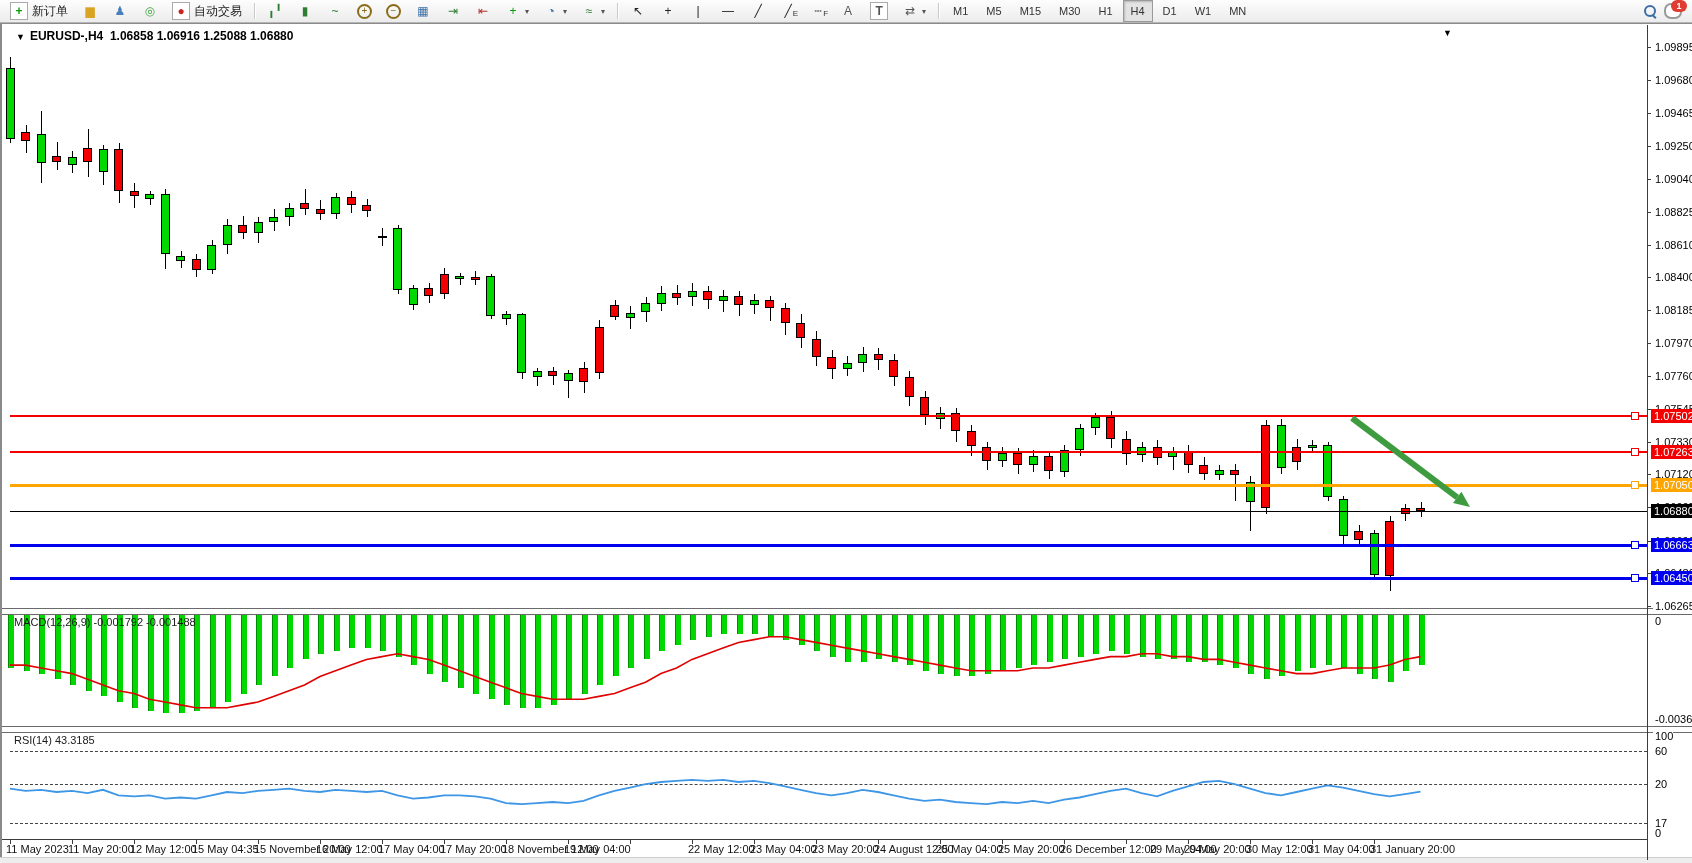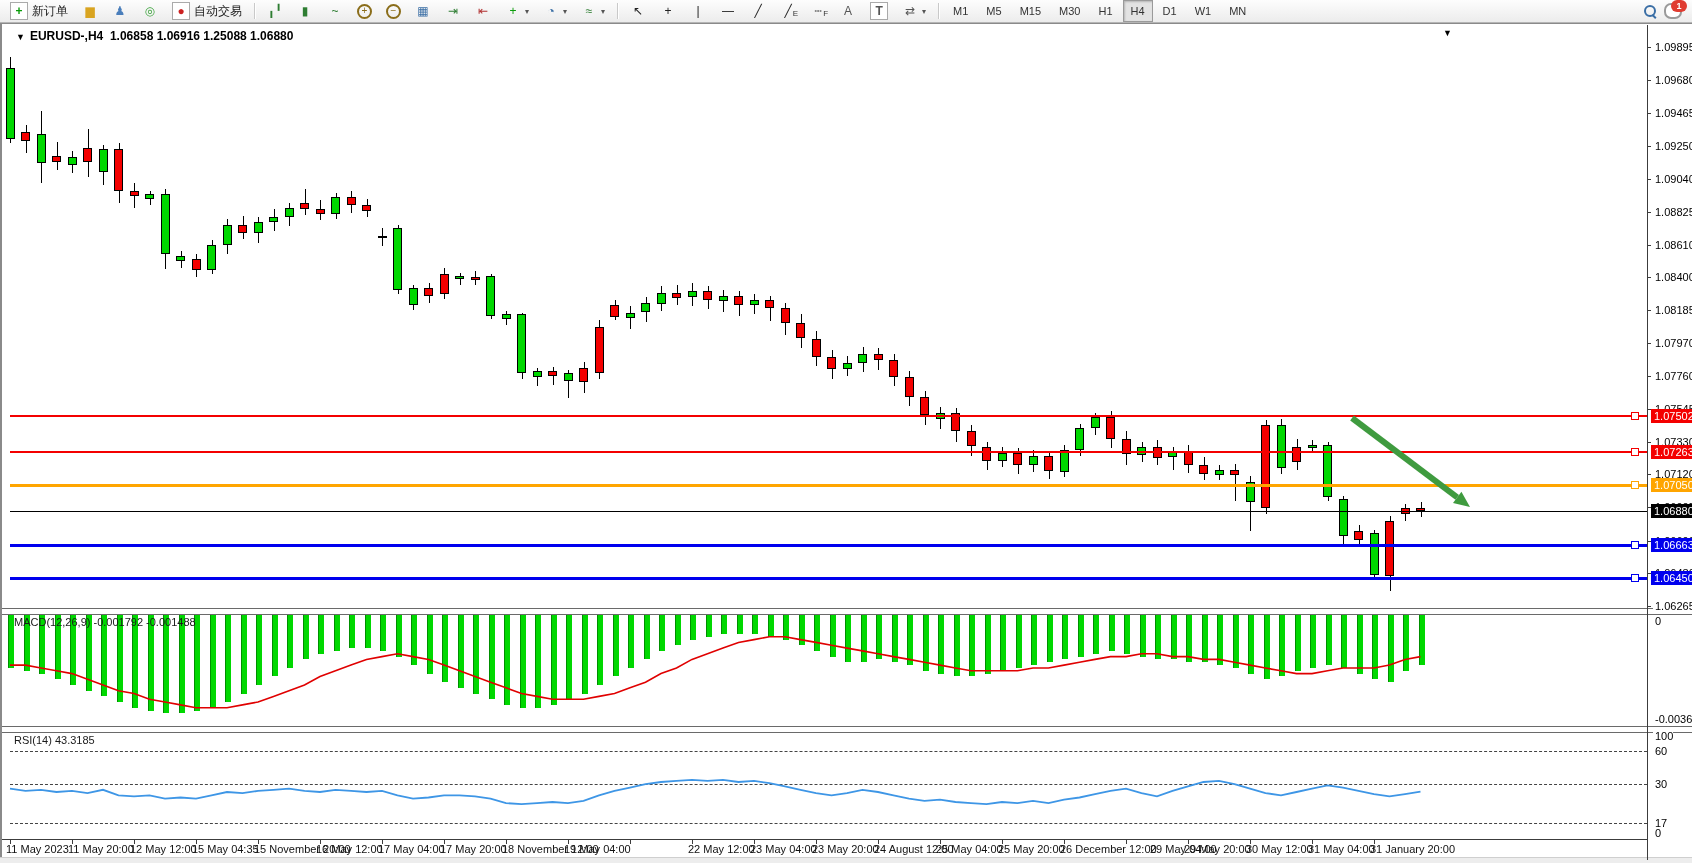--- a/index.html
+++ b/index.html
@@ -505,21 +505,21 @@
           <path d="M8.0 641.1 L23.5 641.1 L39.0 644.0 L54.5 646.8 L70.0 649.6 L85.5 655.3 L101.0 661.0 L116.5 666.7 L132.0 669.5 L147.5 675.2 L163.0 678.0 L178.5 680.9 L194.0 683.7 L209.5 683.7 L225.0 683.7 L240.5 680.9 L256.0 678.0 L271.5 672.4 L287.0 666.7 L302.5 661.0 L318.0 652.5 L333.5 646.8 L349.0 641.1 L364.5 635.4 L380.0 632.6 L395.5 629.8 L411.0 632.6 L426.5 635.4 L442.0 641.1 L457.5 646.8 L473.0 652.5 L488.5 658.2 L504.0 663.8 L519.5 669.5 L535.0 672.4 L550.5 675.2 L566.0 675.2 L581.5 675.2 L597.0 672.4 L612.5 669.5 L628.0 663.8 L643.5 658.2 L659.0 649.6 L674.5 644.0 L690.0 635.4 L705.5 629.8 L721.0 624.1 L736.5 618.4 L752.0 615.6 L767.5 612.7 L783.0 612.7 L798.5 615.6 L814.0 618.4 L829.5 621.2 L845.0 624.1 L860.5 626.9 L876.0 629.8 L891.5 632.6 L907.0 635.4 L922.5 638.3 L938.0 641.1 L953.5 644.0 L969.0 646.8 L984.5 646.8 L1000.0 646.8 L1015.5 646.8 L1031.0 644.0 L1046.5 644.0 L1062.0 641.1 L1077.5 638.3 L1093.0 635.4 L1108.5 632.6 L1124.0 632.6 L1139.5 629.8 L1155.0 629.8 L1170.5 632.6 L1186.0 632.6 L1201.5 635.4 L1217.0 635.4 L1232.5 638.3 L1248.0 641.1 L1263.5 644.0 L1279.0 646.8 L1294.5 649.6 L1310.0 649.6 L1325.5 646.8 L1341.0 644.0 L1356.5 644.0 L1372.0 644.0 L1387.5 641.1 L1403.0 635.4 L1418.5 632.6" fill="none" stroke="#e00000" stroke-width="1.6"></path>
         </svg>
         <div class="plabel" style="left: 1651px; top: 591px;">0</div>
         <div class="plabel" style="left: 1651px; top: 689px;">-0.003666</div>
         <div class="ind-label" style="top: 710px;">RSI(14) 43.3185</div>
         <div class="dash-line" style="left: 8px; width: 1637px; top: 727px;"></div>
         <div class="dash-line" style="left: 8px; width: 1637px; top: 760px;"></div>
         <div class="dash-line" style="left: 8px; width: 1637px; top: 799px;"></div>
         <div class="plabel" style="left: 1651px; top: 706px;">100</div>
         <div class="plabel" style="left: 1651px; top: 721px;">60</div>
-        <div class="plabel" style="left: 1651px; top: 754px;">30</div>
+        <div class="plabel" style="left: 1651px; top: 754px;">20</div>
         <div class="plabel" style="left: 1651px; top: 793px;">17</div>
         <div class="plabel" style="left: 1651px; top: 803px;">0</div>
         <svg width="1692" height="836">
           <path d="M8.0 764.7 L23.5 766.9 L39.0 765.8 L54.5 768.0 L70.0 766.9 L85.5 769.1 L101.0 765.8 L116.5 771.3 L132.0 772.4 L147.5 771.3 L163.0 774.6 L178.5 773.5 L194.0 774.6 L209.5 771.3 L225.0 768.0 L240.5 769.1 L256.0 766.9 L271.5 765.8 L287.0 764.7 L302.5 766.9 L318.0 768.0 L333.5 765.8 L349.0 766.9 L364.5 768.0 L380.0 766.9 L395.5 771.3 L411.0 774.6 L426.5 773.5 L442.0 771.3 L457.5 771.3 L473.0 772.4 L488.5 774.6 L504.0 779.1 L519.5 780.2 L535.0 779.1 L550.5 778.0 L566.0 779.1 L581.5 776.8 L597.0 771.3 L612.5 766.9 L628.0 763.6 L643.5 760.2 L659.0 758.0 L674.5 756.9 L690.0 755.8 L705.5 756.9 L721.0 755.8 L736.5 758.0 L752.0 756.9 L767.5 759.1 L783.0 762.4 L798.5 765.8 L814.0 769.1 L829.5 771.3 L845.0 769.1 L860.5 765.8 L876.0 768.0 L891.5 771.3 L907.0 774.6 L922.5 776.8 L938.0 775.7 L953.5 778.0 L969.0 779.1 L984.5 780.2 L1000.0 778.0 L1015.5 779.1 L1031.0 776.8 L1046.5 779.1 L1062.0 775.7 L1077.5 773.5 L1093.0 770.2 L1108.5 766.9 L1124.0 764.7 L1139.5 769.1 L1155.0 772.4 L1170.5 766.9 L1186.0 762.4 L1201.5 758.0 L1217.0 756.9 L1232.5 760.2 L1248.0 764.7 L1263.5 769.1 L1279.0 771.3 L1294.5 768.0 L1310.0 764.7 L1325.5 761.3 L1341.0 763.6 L1356.5 766.9 L1372.0 770.2 L1387.5 772.4 L1403.0 770.2 L1418.5 767.7" fill="none" stroke="#3e96e6" stroke-width="1.8"></path>
         </svg>
         <div id="baxis" style="left: 0px; top: 815px; width: 1645px;"></div>
         <div class="ttick" style="left: 8px; top: 816px;"></div>
         <div class="tlabel" style="left: 4px; top: 819px;">11 May 2023</div>
         <div class="ttick" style="left: 70px; top: 816px;"></div>
         <div class="tlabel" style="left: 66px; top: 819px;">11 May 20:00</div>

